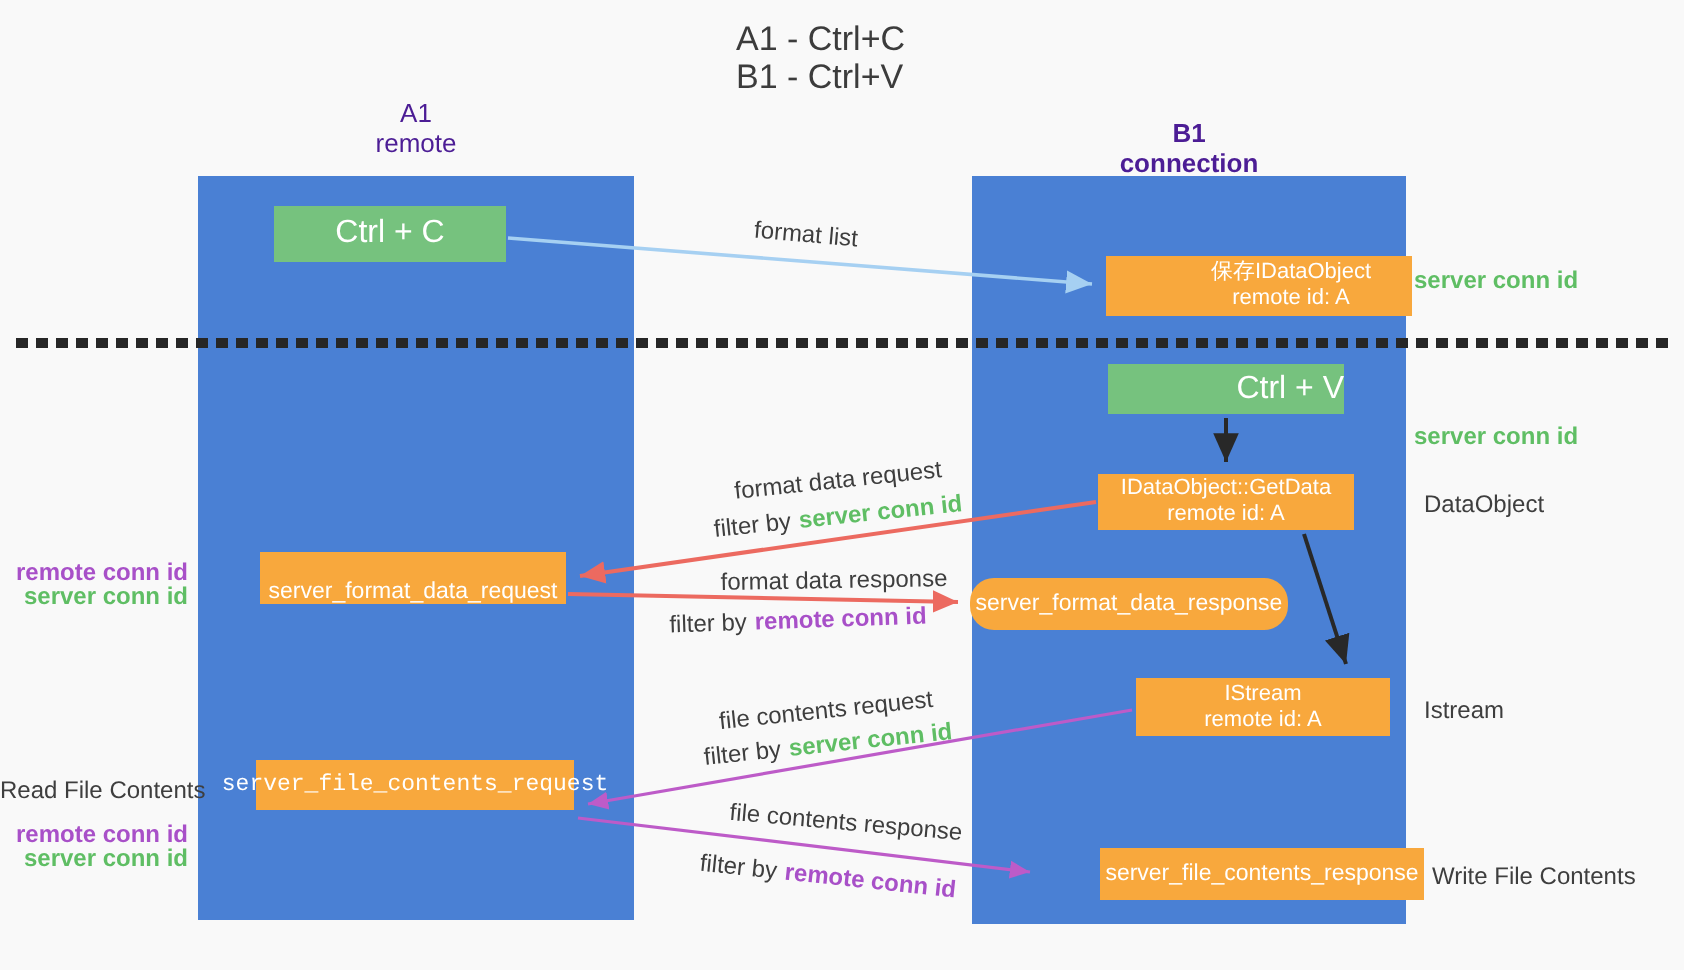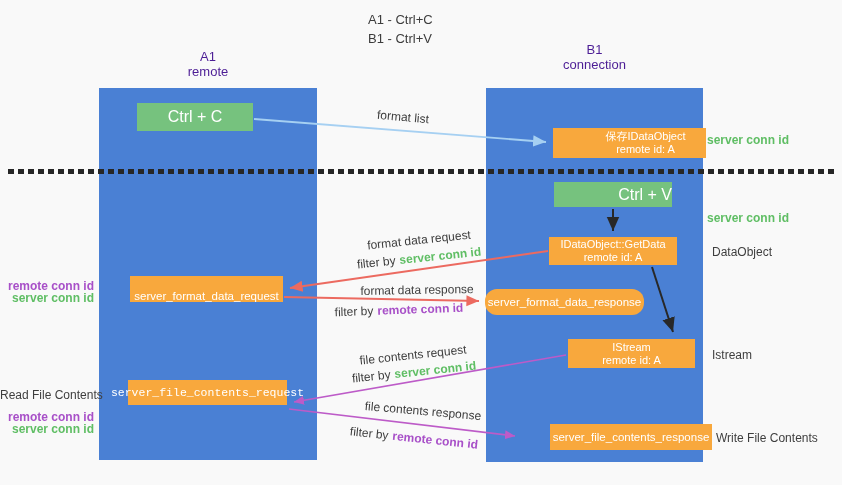--- a/index.html
+++ b/index.html
@@ -1,23 +1,23 @@
 <!DOCTYPE html>
 <html><head>
 <meta charset="utf-8">
 <style>
   html,body{margin:0;padding:0;}
   body{font-family:"Liberation Sans",sans-serif;background:#f9f9f9;}
   .canvas{position:relative;width:842px;height:485px;background:#f9f9f9;overflow:hidden;}
 
-  .title{position:absolute;left:368px;top:10px;font-size:13px;line-height:19px;color:#3c3c3c;white-space:nowrap;}
+  .title{position:absolute;left:368px;top:10px;font-size:17px;line-height:19px;color:#3c3c3c;white-space:nowrap;}
 
   .col-header{position:absolute;text-align:center;font-size:13px;line-height:15px;color:#4c1d95;}
   .col-header.a{left:99px;top:49px;width:218px;}
-  .col-header.b{left:486px;top:42px;width:217px;}
+  .col-header.b{left:486px;top:59px;width:217px;font-weight:bold;}
 
   .lifeline{position:absolute;background:#4a80d4;}
   .lifeline.a{left:99px;top:88px;width:218px;height:372px;}
   .lifeline.b{left:486px;top:88px;width:217px;height:374px;}
 
   .divider{position:absolute;left:8px;top:169px;width:827px;height:5px;z-index:6;
     background:repeating-linear-gradient(90deg,#262626 0,#262626 6px,transparent 6px,transparent 10px);}
 
   .node{position:absolute;display:flex;flex-direction:column;align-items:center;justify-content:center;
     color:#ffffff;text-align:center;z-index:4;}

